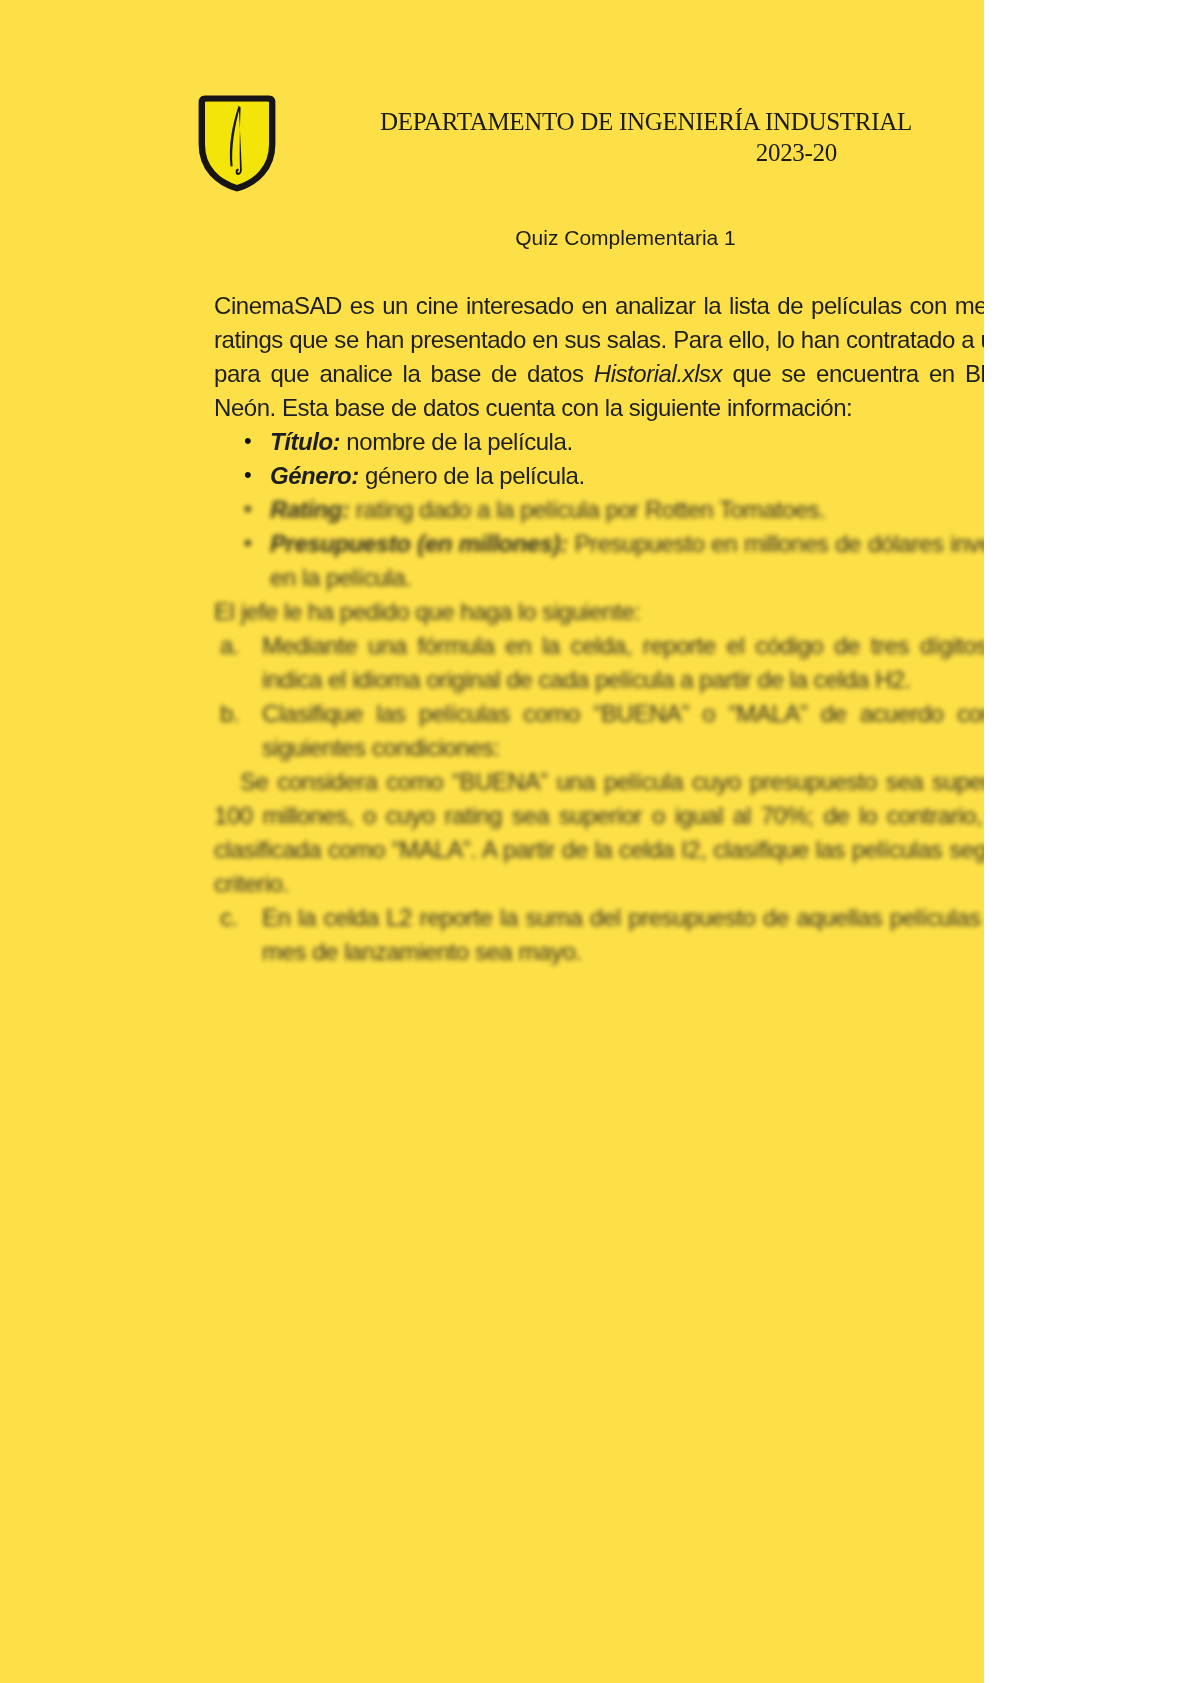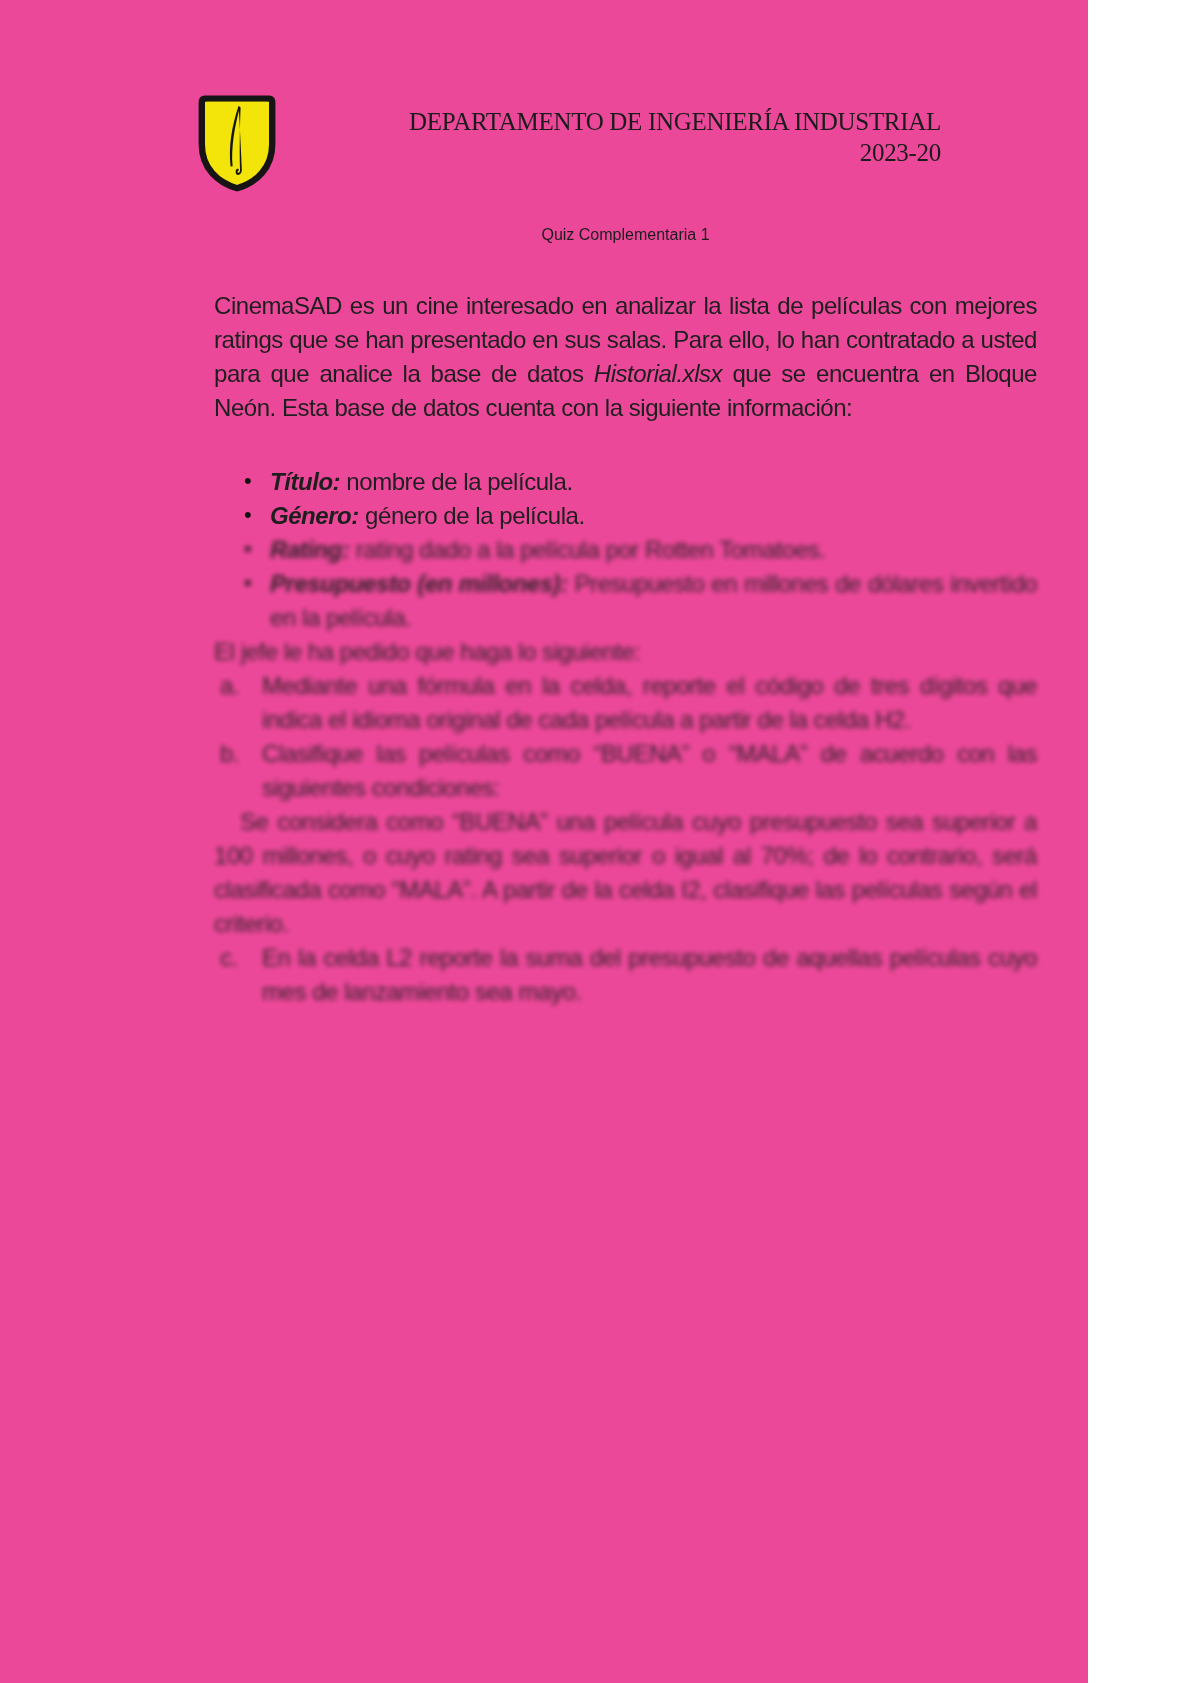--- a/index.html
+++ b/index.html
@@ -1,49 +1,49 @@
 <!DOCTYPE html>
 <html><head>
 <meta charset="utf-8">
 <style>
   html,body { margin:0; padding:0; background:#ffffff; }
   .page {
-    position:relative; width:1088px; height:1683px; background:#ec4899;
+    position:relative; width:984px; height:1683px; background:#fde047;
     overflow:hidden; color:#1d1d1d;
     font-family:"Liberation Sans", sans-serif;
   }
   
   .logo { position:absolute; left:197px; top:94px; width:80px; height:102px; }
 
   
   .header-block {
     position:absolute; top:106px; right:147px; left:380px;
     text-align:right; font-family:"Liberation Serif", serif;
     font-size:25px; line-height:31px; letter-spacing:-0.3px; color:#1b1b1b;
     white-space:nowrap;
   }
 
   
   .doc-title {
     position:absolute; top:226px; left:214px; width:823px;
-    text-align:center; font-size:16px; color:#1c1c1c;
+    text-align:center; font-size:21px; color:#1c1c1c;
   }
 
   
   .content {
     position:absolute; top:289px; left:214px; width:823px;
     font-size:24px; line-height:34px; letter-spacing:-0.45px;
     text-align:justify; color:#1e1e1e;
   }
   .content p { margin:0; }
   .italic { font-style:italic; }
   .bi { font-weight:bold; font-style:italic; }
   .b  { font-weight:bold;font-style:italic; }
 
-  .fields { margin-top:40px; }
+  .fields { }
   .field { position:relative; padding-left:56px; }
   .field::before {
     content:"\2022"; position:absolute; left:30px; top:-1px;
     font-size:22px; color:#111;
   }
 
   .blur { filter:blur(2.8px); opacity:0.92; }
 
   .task-intro { margin-top:10px; }
 

